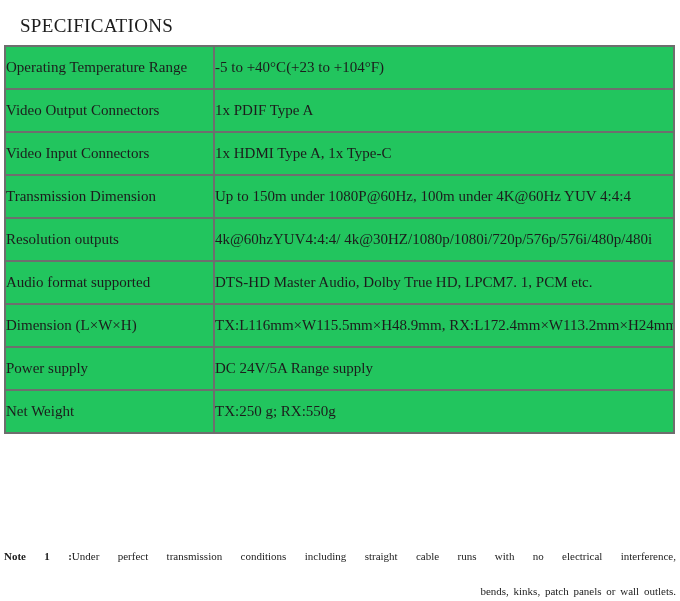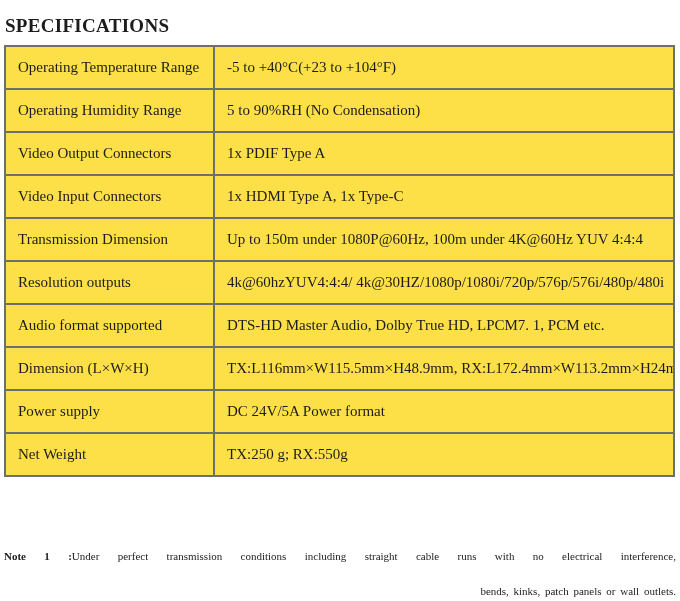--- a/index.html
+++ b/index.html
@@ -10,45 +10,45 @@
   body {
     width: 680px;
     height: 601px;
     position: relative;
     font-family: "Liberation Serif", "DejaVu Serif", serif;
     color: #1c1c1c;
     overflow: hidden;
   }
   .page-title {
     position: absolute;
-    left: 5px;
+    left: 20px;
     top: 15px;
     font-size: 19px;
-    font-weight: bold;
+    font-weight: normal;
     letter-spacing: 0.3px;
     white-space: nowrap;
   }
   table.spec-table {
     position: absolute;
     left: 4px;
     top: 45px;
     width: 671px;
     border-collapse: collapse;
     table-layout: fixed;
   }
   table.spec-table col.c1 { width: 209px; }
   table.spec-table td {
     border: 2px solid #6e6e6e;
     height: 41px;
     font-size: 15px;
     vertical-align: middle;
-    padding: 0 3px 0 12px;
+    padding: 0 3px 0 0;
     white-space: nowrap;
     overflow: hidden;
-    background: #fde047;
+    background: #22c55e;
   }
   .note {
     position: absolute;
     left: 4px;
     top: 543px;
     width: 672px;
     font-size: 11px;
     line-height: 27px;
     word-spacing: 2px;
   }
@@ -74,24 +74,20 @@
   <colgroup>
       <col class="c1">
       <col class="c2">
     </colgroup>
   <tbody>
     <tr>
       <td>Operating Temperature Range</td>
       <td>-5 to +40°C(+23 to +104°F)</td>
     </tr>
     <tr>
-      <td>Operating Humidity Range</td>
-      <td>5 to 90%RH (No Condensation)</td>
-    </tr>
-    <tr>
       <td>Video Output Connectors</td>
       <td>1x PDIF Type A</td>
     </tr>
     <tr>
       <td>Video Input Connectors</td>
       <td>1x HDMI Type A, 1x Type-C</td>
     </tr>
     <tr>
       <td>Transmission Dimension</td>
       <td>Up to 150m under 1080P@60Hz, 100m under 4K@60Hz YUV 4:4:4</td>
@@ -103,21 +99,21 @@
     <tr>
       <td>Audio format supported</td>
       <td>DTS-HD Master Audio, Dolby True HD, LPCM7. 1, PCM etc.</td>
     </tr>
     <tr>
       <td>Dimension (L×W×H)</td>
       <td>TX:L116mm×W115.5mm×H48.9mm, RX:L172.4mm×W113.2mm×H24mm</td>
     </tr>
     <tr>
       <td>Power supply</td>
-      <td>DC 24V/5A Power format</td>
+      <td>DC 24V/5A Range supply</td>
     </tr>
     <tr>
       <td>Net Weight</td>
       <td>TX:250 g; RX:550g</td>
     </tr>
   </tbody>
 </table>
 
 <div class="note">
   <div class="note-line1"><span class="note-label">Note 1 :</span><span>Under perfect transmission conditions including straight cable runs with no electrical interference,</span></div>

